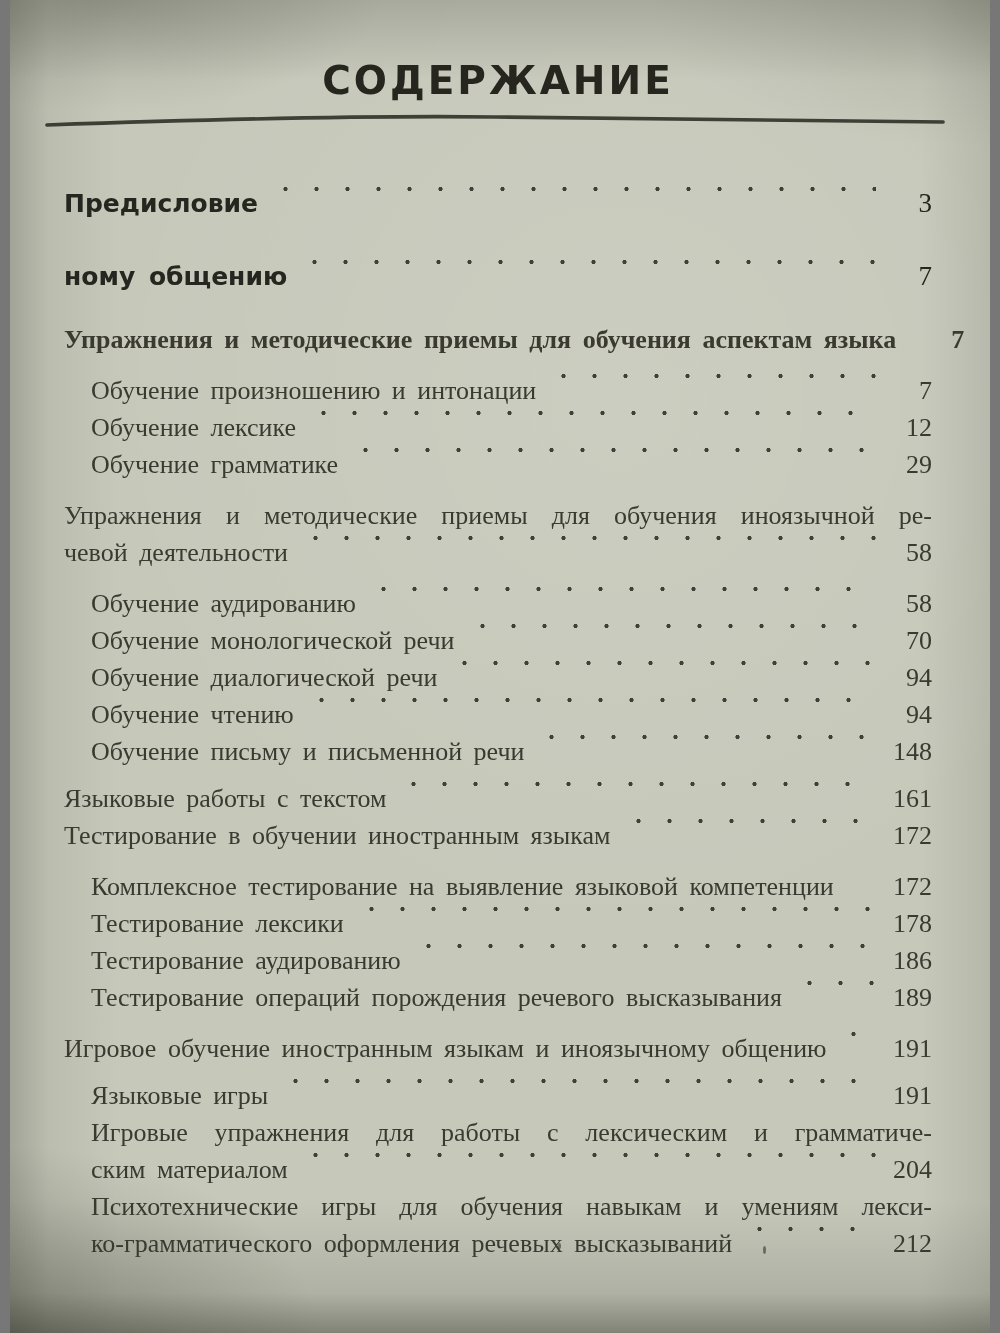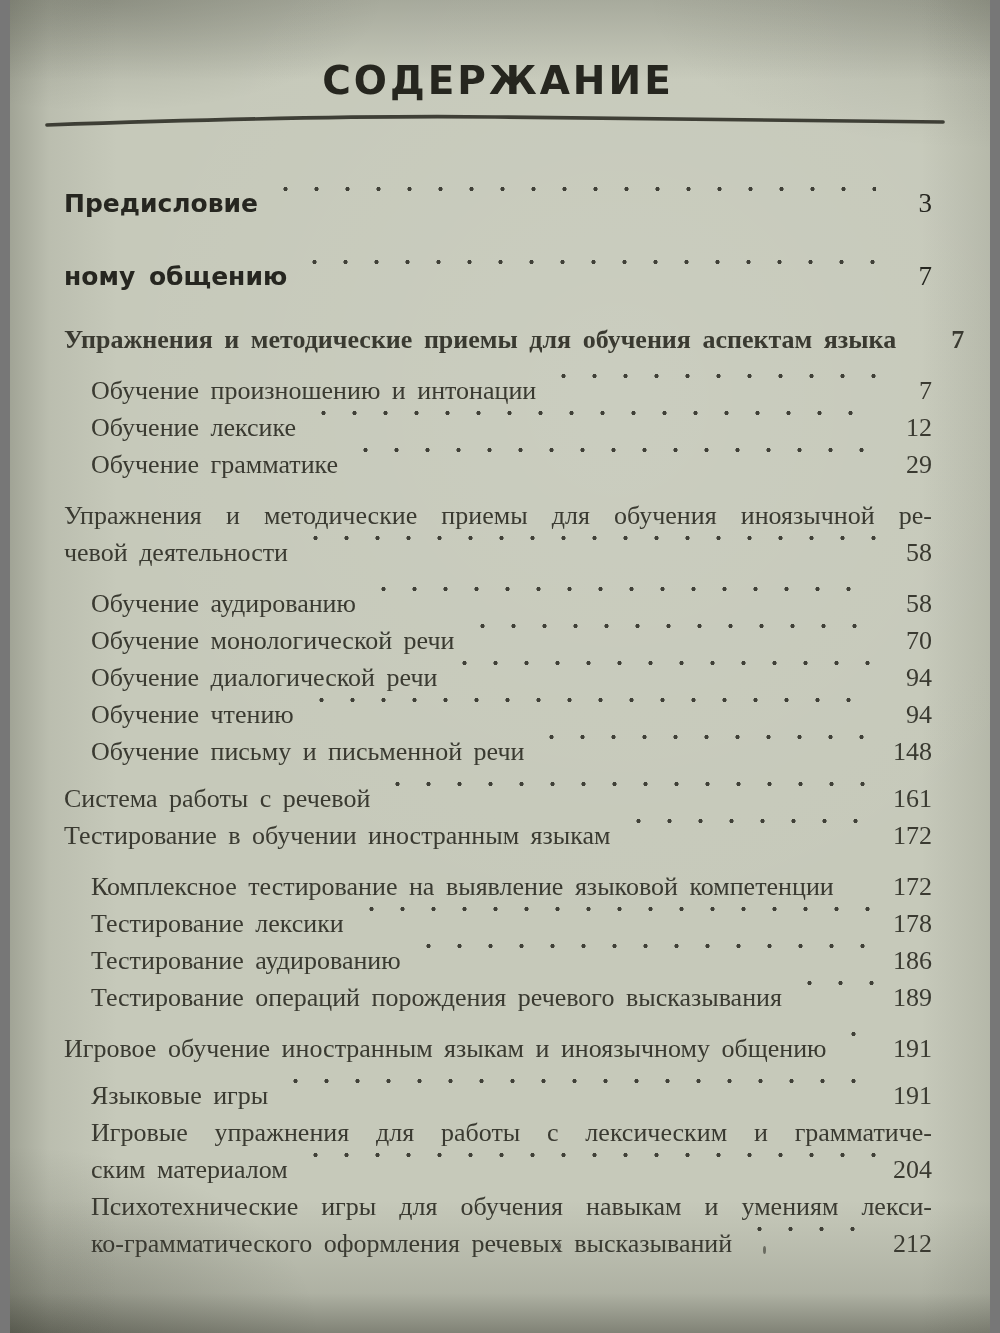--- a/index.html
+++ b/index.html
@@ -180,21 +180,21 @@
         </div>
         <div class="entry ind1">
           <div class="lastline">
             <span class="lbl">Обучение письму и письменной речи</span>
             <span class="leader"></span>
             <span class="page-num">148</span>
           </div>
         </div>
         <div class="entry gap-sm">
           <div class="lastline">
-            <span class="lbl">Система работы с речевой</span>
+            <span class="lbl">Языковые работы с текстом</span>
             <span class="leader"></span>
             <span class="page-num">161</span>
           </div>
         </div>
         <div class="entry">
           <div class="lastline">
             <span class="lbl">Тестирование в обучении иностранным языкам</span>
             <span class="leader"></span>
             <span class="page-num">172</span>
           </div>

